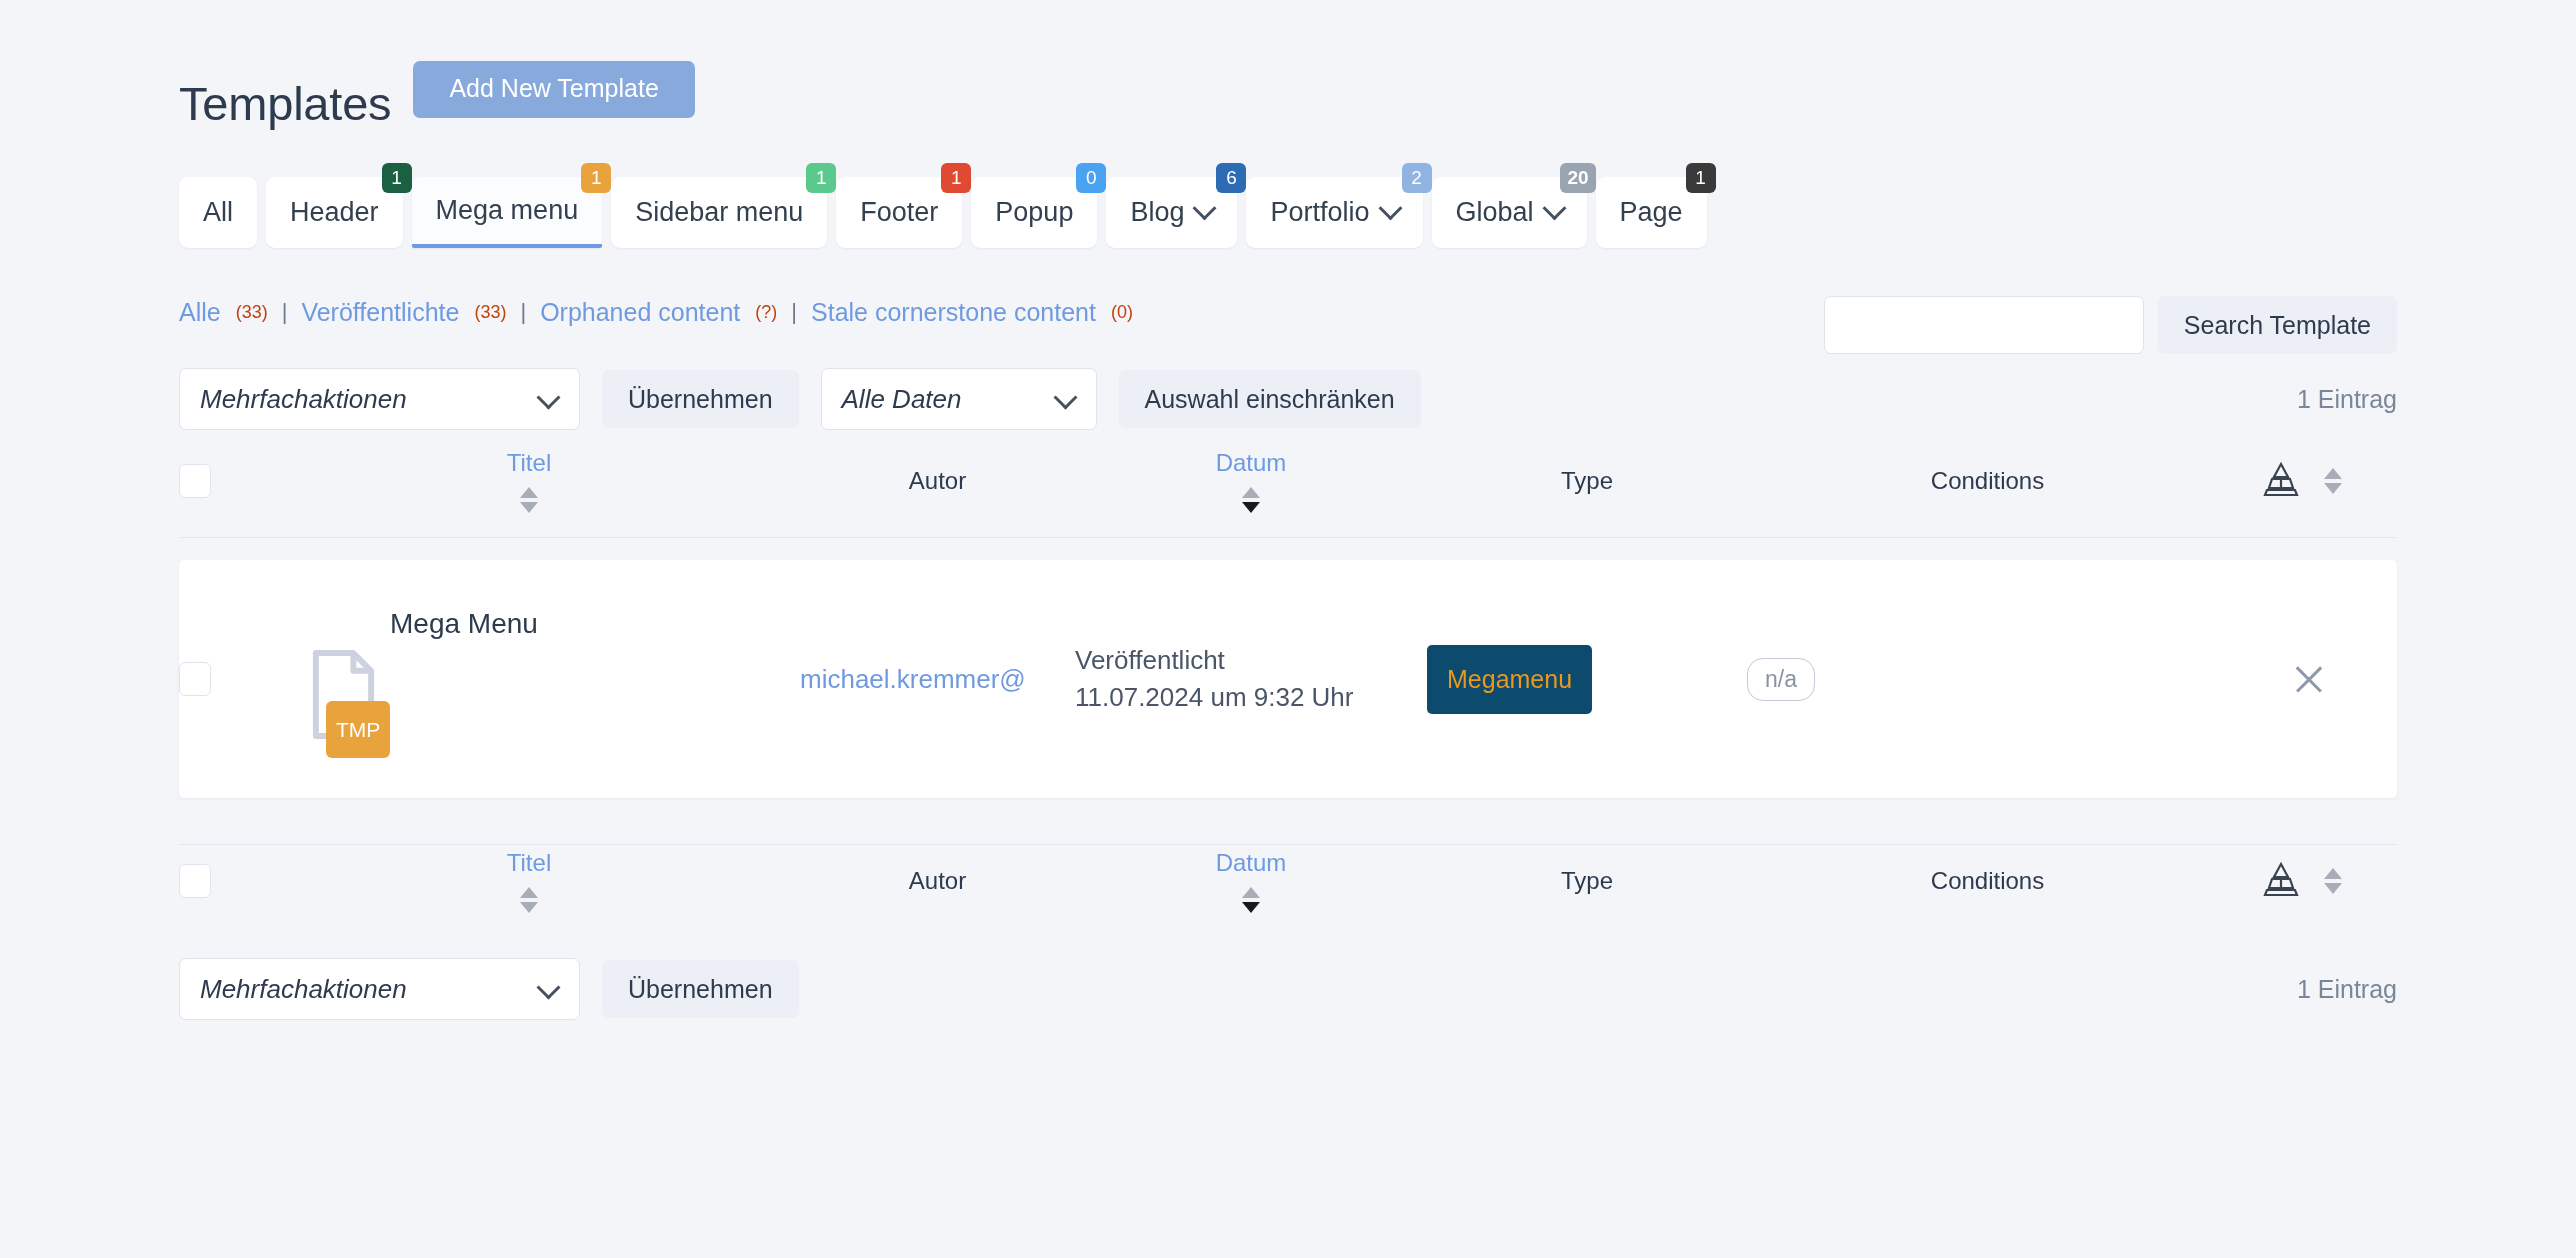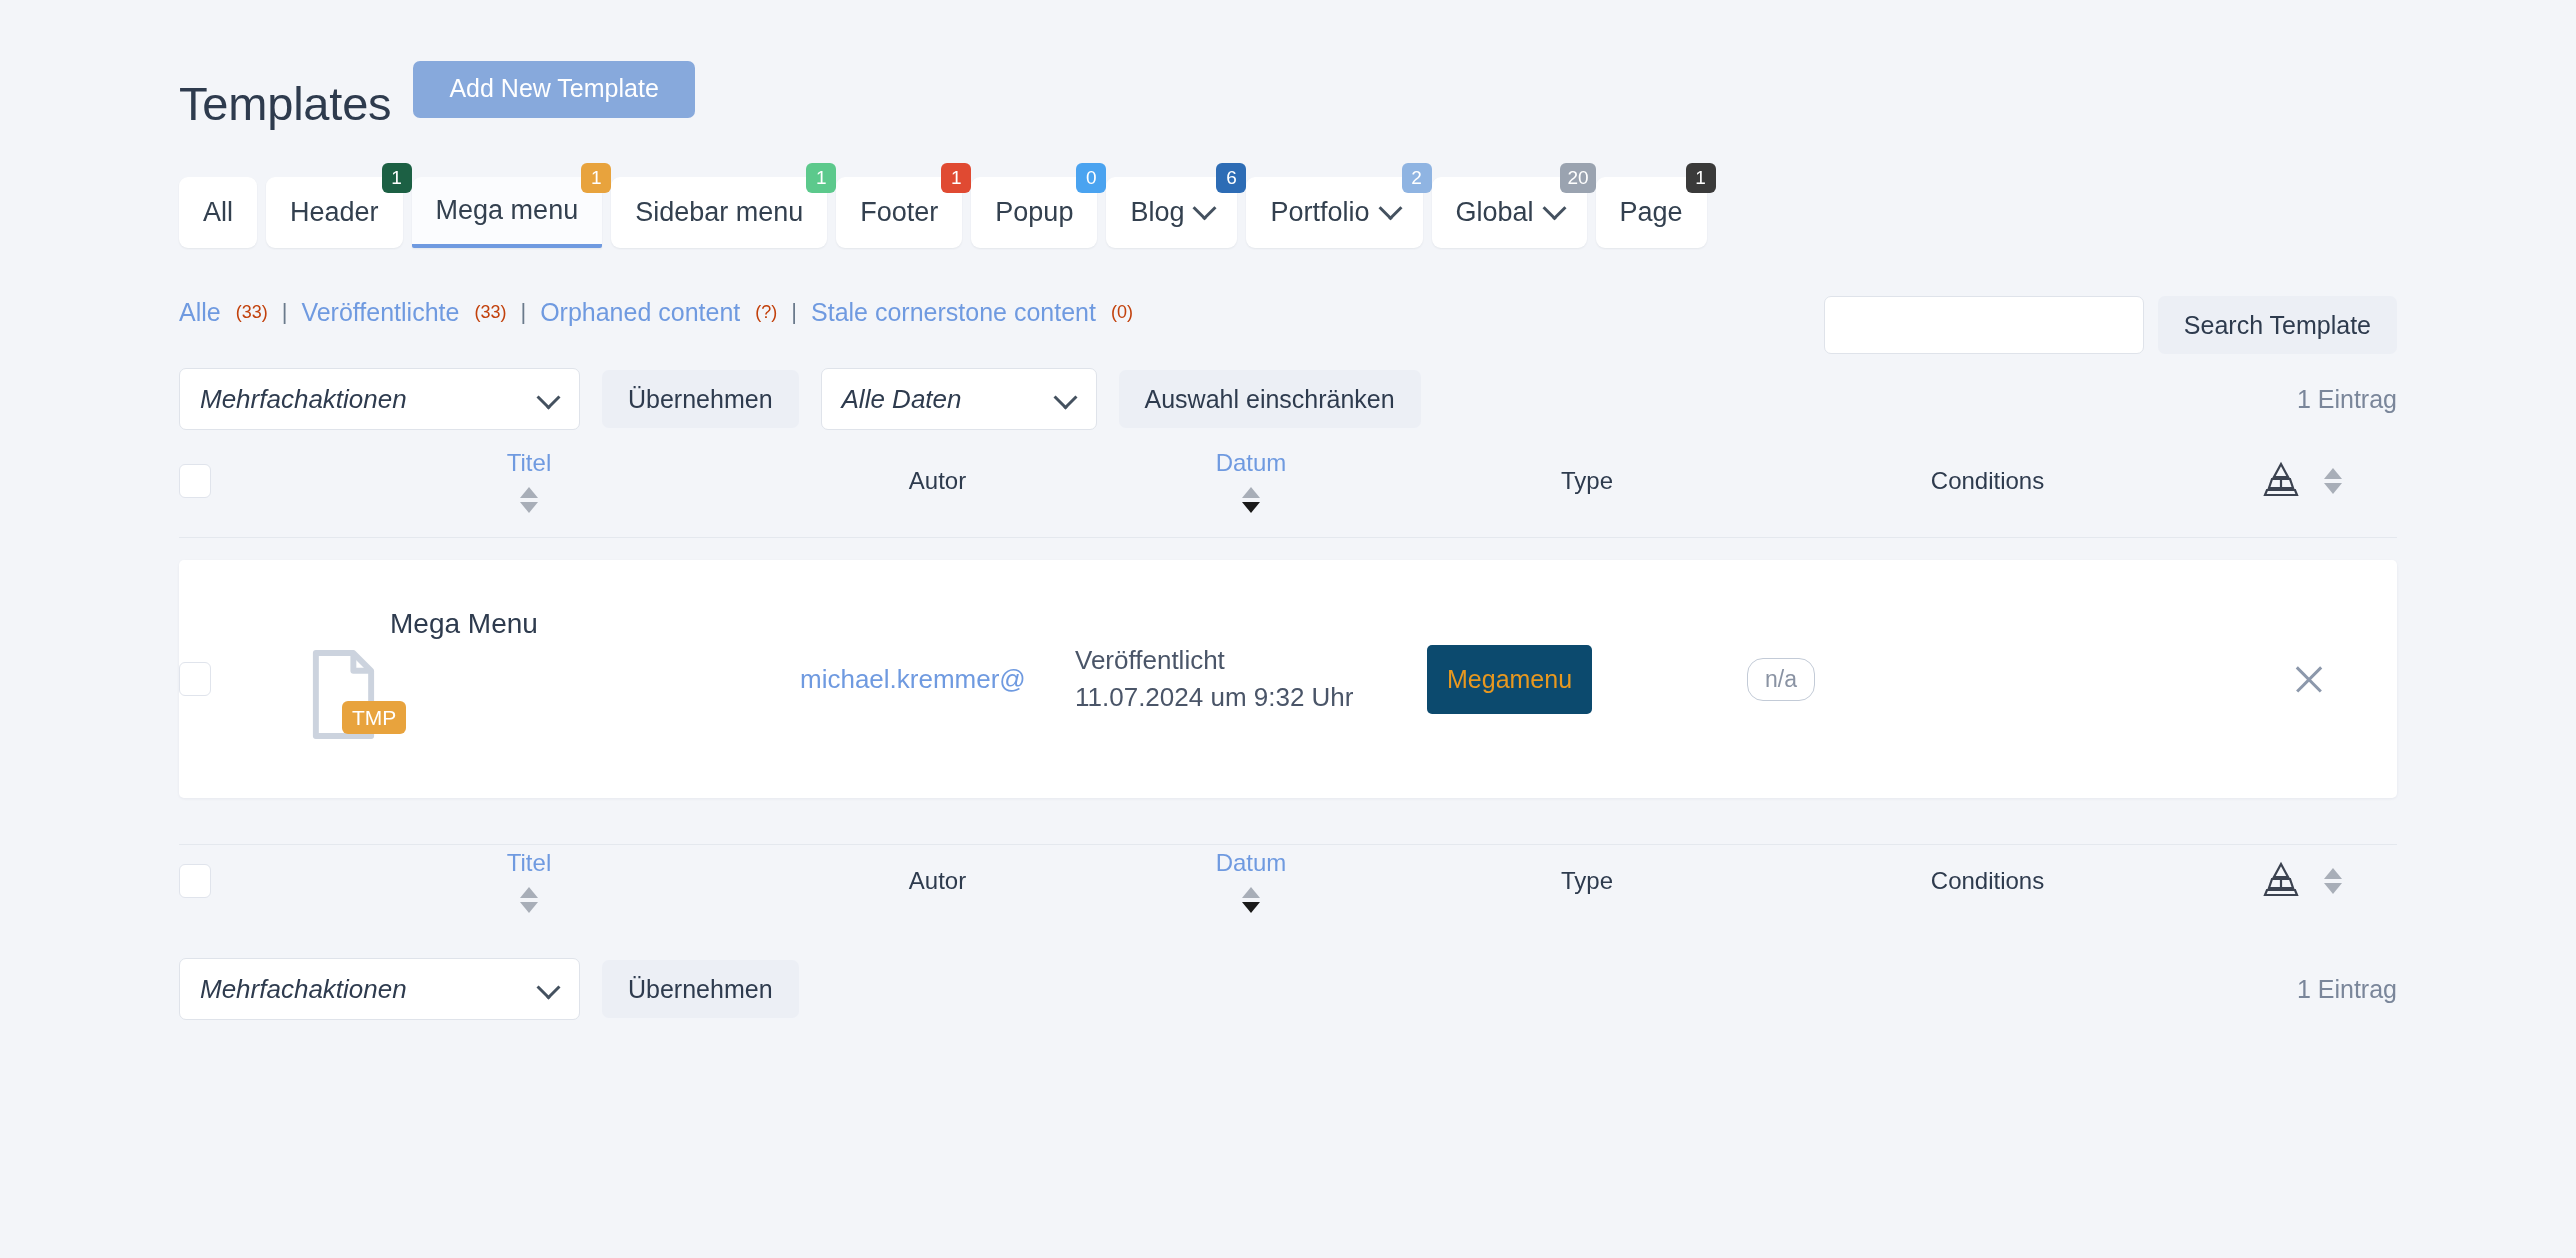--- a/index.html
+++ b/index.html
@@ -98,22 +98,22 @@
   .sort.desc i.down { border-top-color: #1a1a1a; }
 
   .row-card {
     background: #ffffff; border-radius: 5px; height: 238px; margin-top: 22px;
     display: flex; align-items: center; box-shadow: 0 1px 3px rgba(30,40,60,.06);
   }
   .title-cell { position: relative; height: 238px; }
   .title-text { position: absolute; top: 48px; left: 132px; font-size: 28px; color: #2e3b4e; white-space: nowrap; }
   .doc-icon { position: absolute; top: 89px; left: 48px; }
   .tmp-badge {
-    position: absolute; left: 36px; top: 52px; background: #e8a33d; color: #ffffff;
-    font-size: 21px; border-radius: 6px; padding: 6px 10px; line-height: 1;
+    position: absolute; left: 20px; top: 52px; background: #e8a33d; color: #ffffff;
+    font-size: 21px; border-radius: 6px; padding: 18px 10px; line-height: 1;
   }
   .author-link { color: #6f9ae0; font-size: 26px; cursor: pointer; }
   .date-line { font-size: 26px; color: #4a5568; line-height: 1.42; }
   .type-pill {
     display: inline-block; background: #0c4a6e; color: #e8981f;
     font-size: 25px; border-radius: 5px; padding: 20px 20px;
   }
   .cond-pill {
     display: inline-block; border: 1px solid #c3cbd7; color: #8a93a3;
     font-size: 23px; border-radius: 16px; padding: 7px 17px; background: #ffffff;
@@ -168,21 +168,21 @@
         <span class="badge" style="background: rgb(45, 108, 181);">6</span>
       </div>
       <div class="tab">
         <span>Portfolio</span>
         <span class="chev"></span>
         <span class="badge" style="background: rgb(143, 180, 226);">2</span>
       </div>
       <div class="tab">
         <span>Global</span>
         <span class="chev"></span>
-        <span class="badge" style="background: rgb(154, 163, 176);">20</span>
+        <span class="badge" style="background: rgb(154, 163, 176); font-weight: bold;">20</span>
       </div>
       <div class="tab">
         <span>Page</span>
         <span class="badge" style="background: rgb(58, 58, 58);">1</span>
       </div>
     </div>
 
   <div class="filter-bar" id="filter-bar">
       <span class="filter-link">Alle</span>
       <span class="filter-count">(33)</span>

